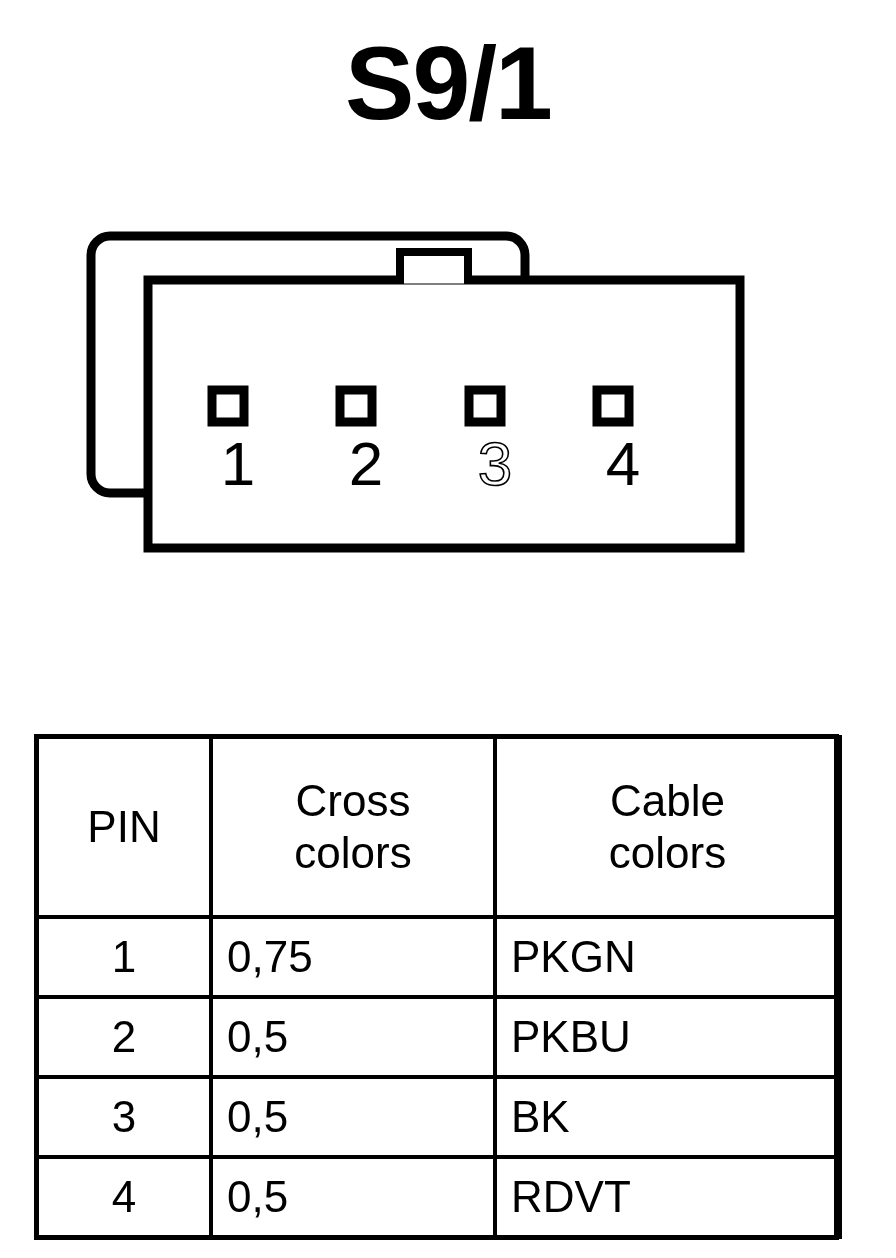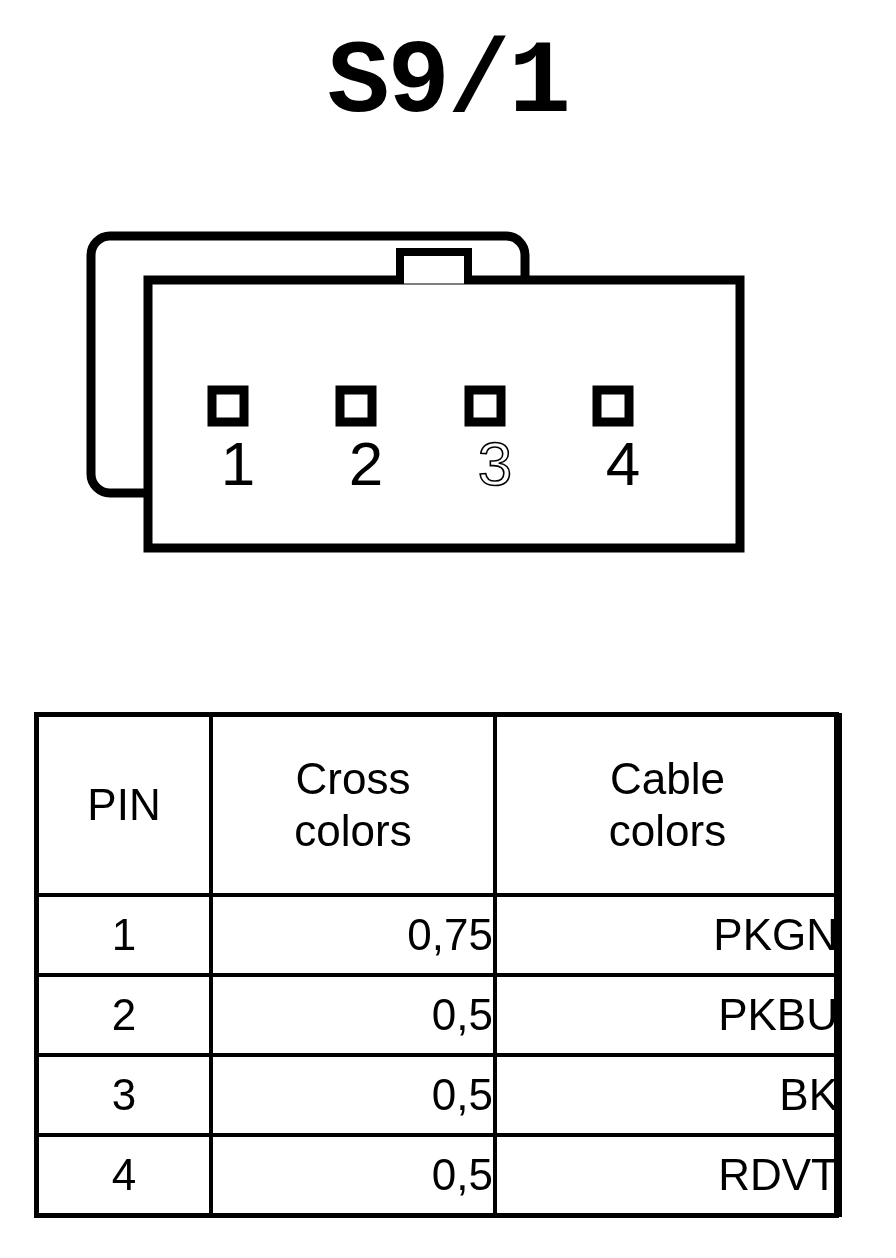--- a/index.html
+++ b/index.html
@@ -17,21 +17,21 @@
     color: #000000;
   }
 
   
   #title {
     position: absolute;
     left: 0;
     top: 28px;
     width: 896px;
     text-align: center;
-    font-family: Liberation Mono, monospace;
+    font-family: Liberation Sans, sans-serif;
     font-weight: bold;
     font-size: 104px;
     line-height: 110px;
     letter-spacing: -2px;
     color: #000000;
     user-select: none;
   }
 
   
   #connector-figure {
@@ -57,21 +57,21 @@
     fill: none;
     stroke: #000000;
     stroke-width: 1.6;
     text-anchor: middle;
   }
 
   
   #pin-table-wrap {
     position: absolute;
     left: 35px;
-    top: 713px;
+    top: 735px;
     width: 803px;
   }
   table.pin-table {
     border-collapse: collapse;
     width: 803px;
     table-layout: fixed;
     background: #ffffff;
   }
   table.pin-table td,
   table.pin-table th {
@@ -99,21 +99,21 @@
 
   tbody td {
     height: 76px;
     vertical-align: middle;
   }
   tbody td.c-pin {
     text-align: center;
   }
   tbody td.c-cross,
   tbody td.c-colors {
-    text-align: right;
+    text-align: left;
     padding-left: 14px;
   }
 
   
   #pin-table-wrap::after {
     content: "";
     position: absolute;
     left: -1px;
     top: -1px;
     right: -1px;

